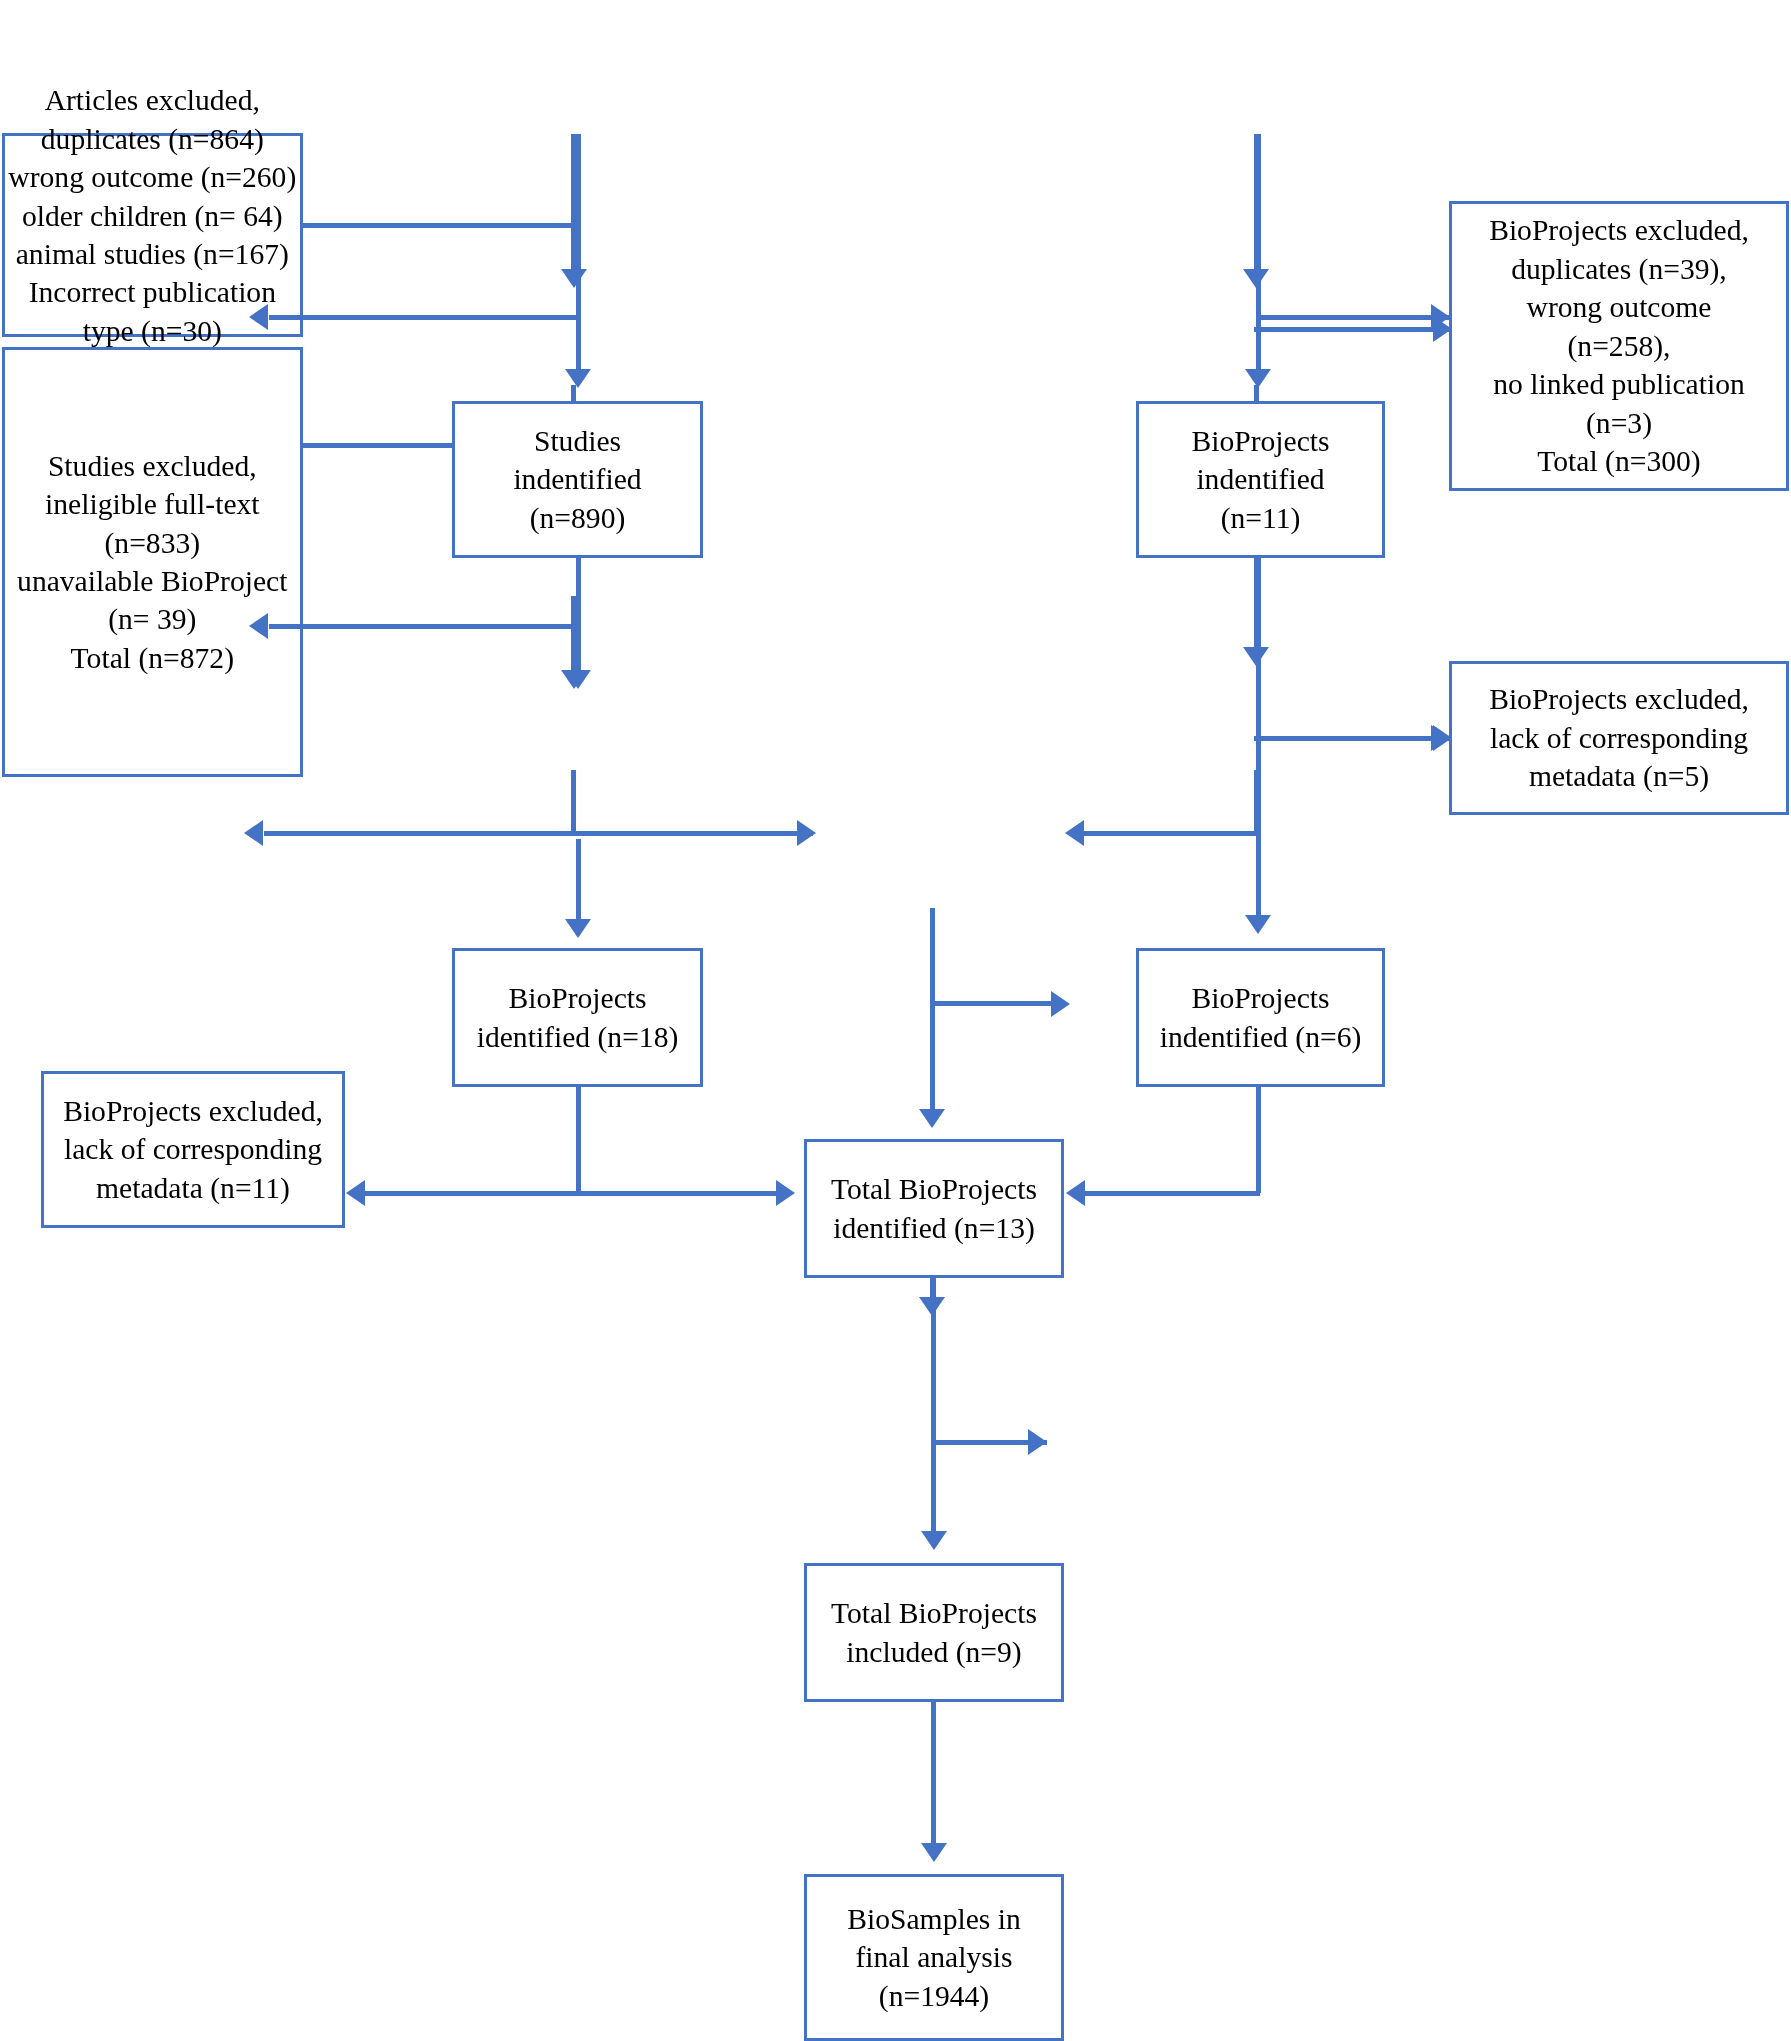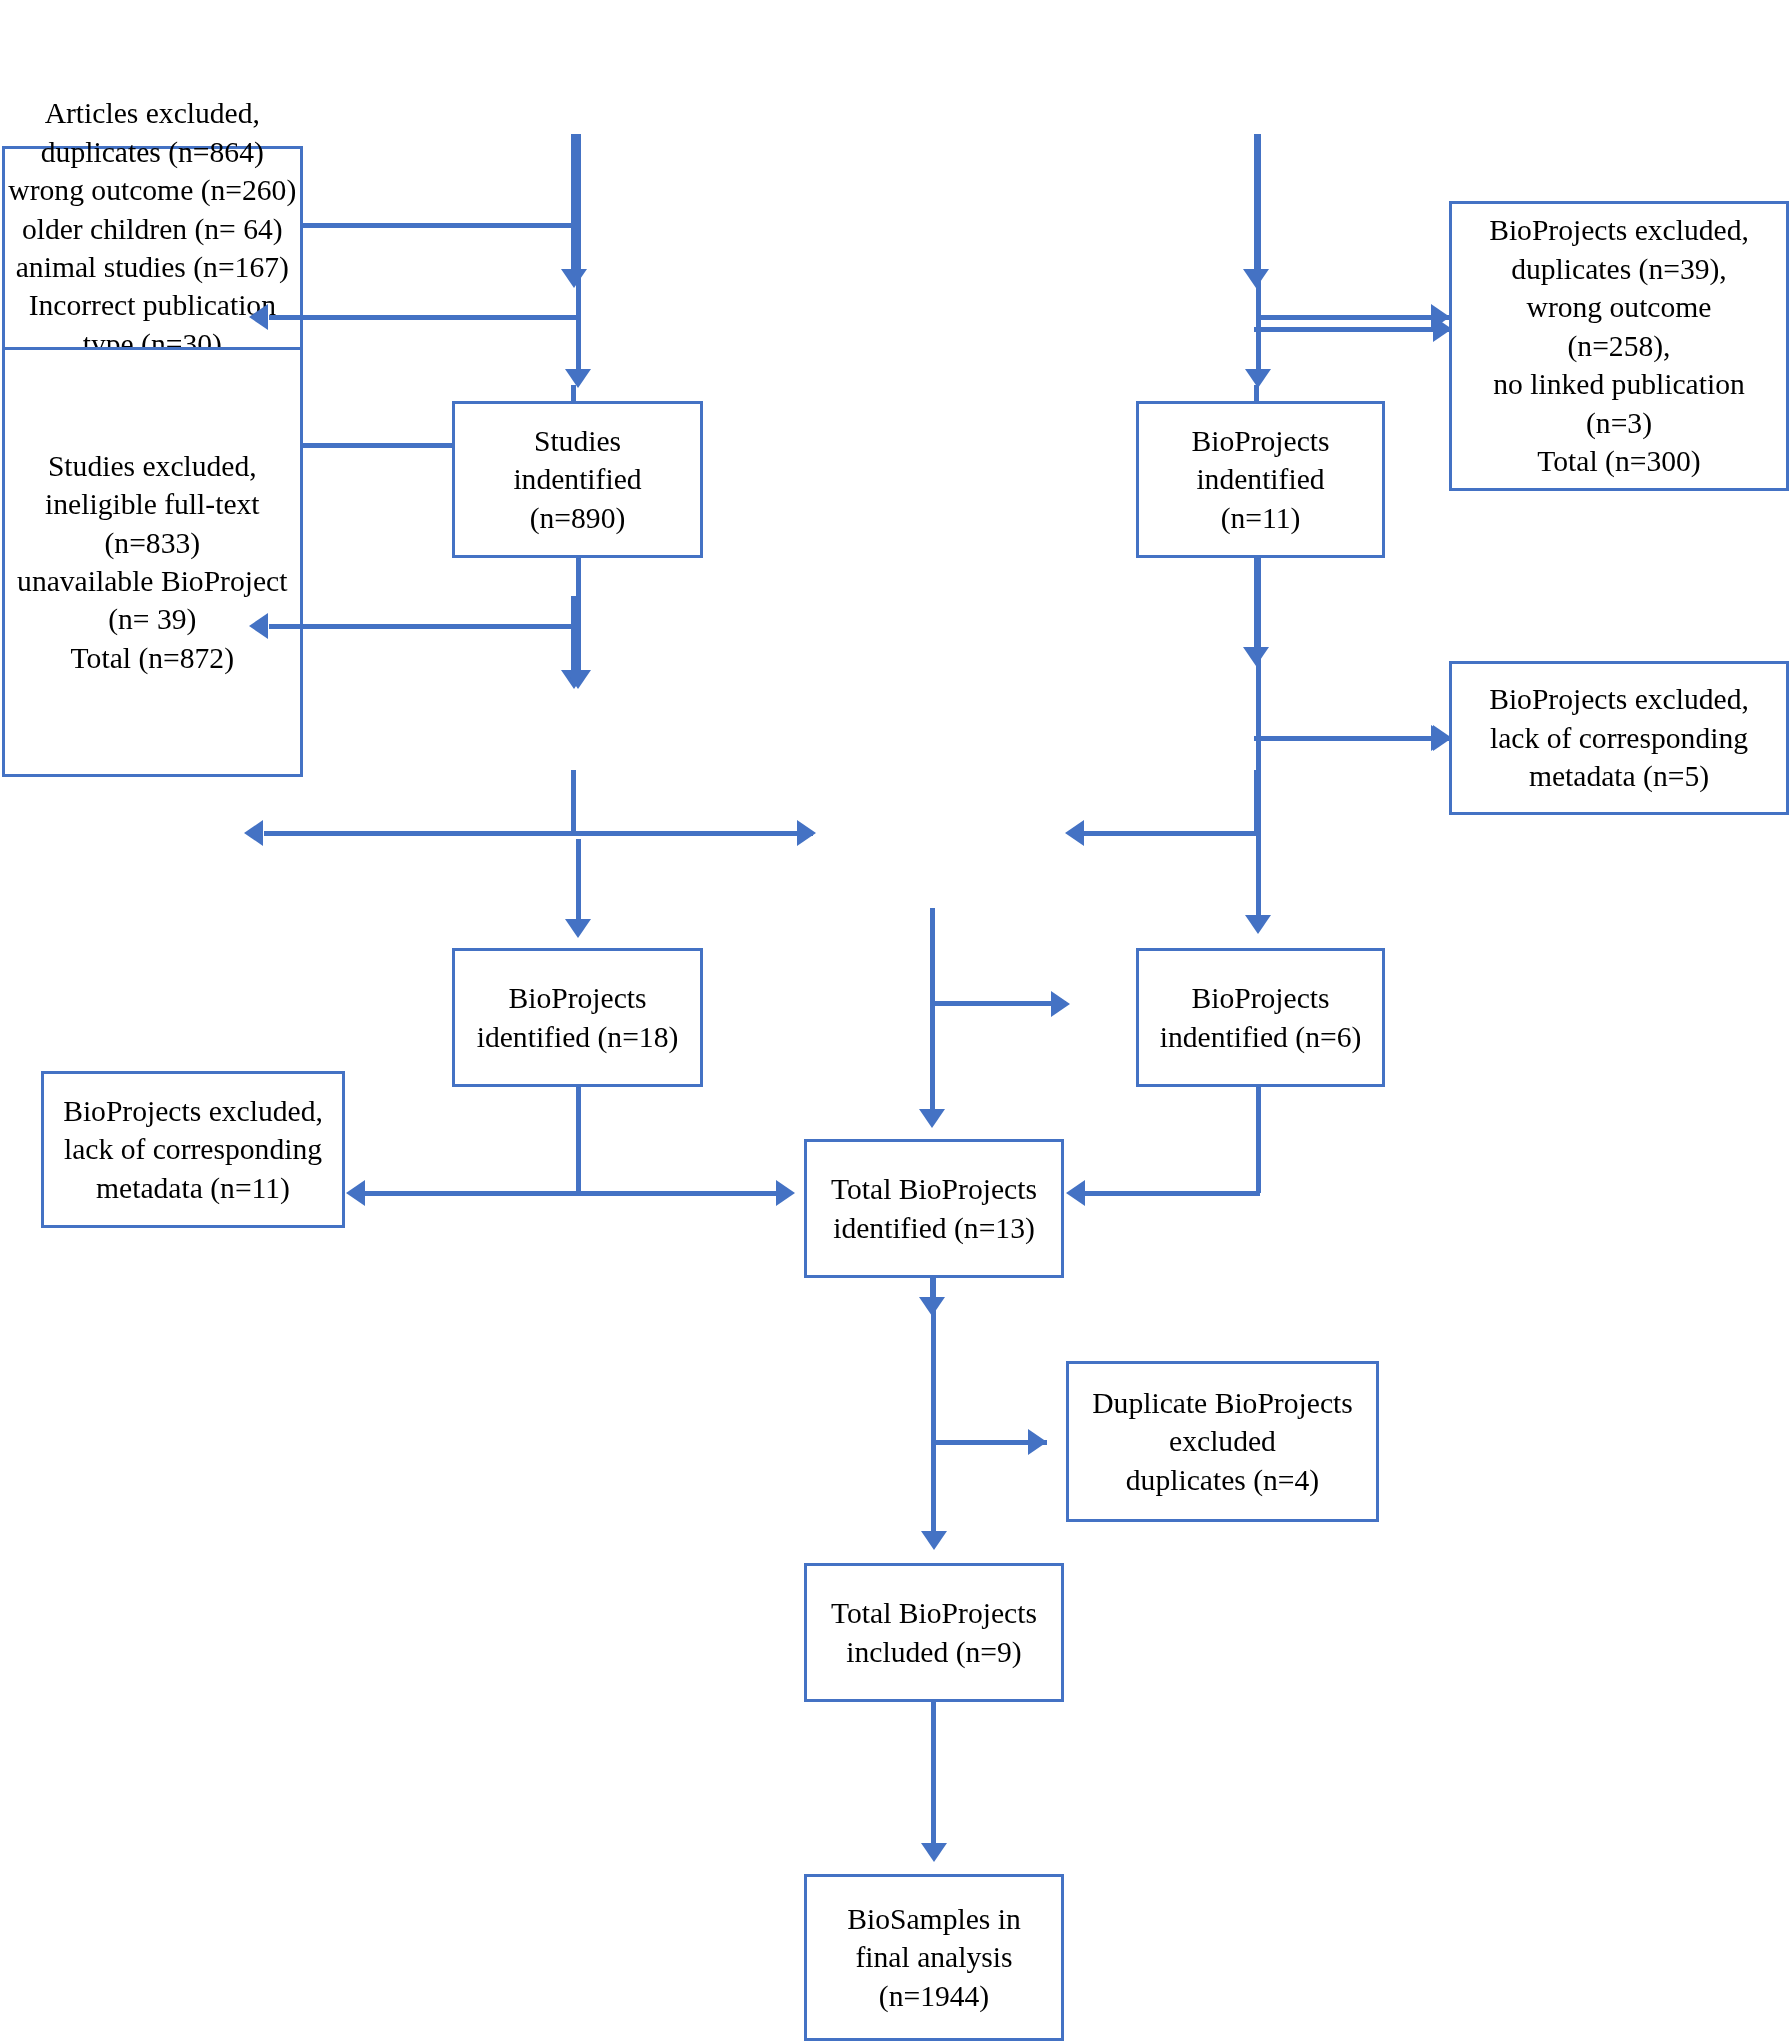--- a/index.html
+++ b/index.html
@@ -119,21 +119,21 @@
   <div class="arrow down" style="left:919px; top:1109px;"></div>
 
   <div class="seg h" style="left:930px; top:1001px; width:136px;"></div>
   <div class="arrow right" style="left:1051px; top:991px;"></div>
 
   <div class="seg v" style="left:930px; top:1198px; height:107px;"></div>
   <div class="arrow down" style="left:919px; top:1297px;"></div>
 
 
 
-  <div class="node" style="left:1.8px; top:133px; width:301px; height:204px;margin-top:13px;">
+  <div class="node" style="left:1.8px; top:133px; width:301px; height:204px;">
     <span class="ln">Articles excluded,</span>
     <span class="ln">duplicates (n=864)</span>
     <span class="ln">wrong outcome (n=260)</span>
     <span class="ln">older children (n= 64)</span>
     <span class="ln">animal studies (n=167)</span>
     <span class="ln">Incorrect publication</span>
     <span class="ln">type (n=30)</span>
     <span class="ln">Total (n=1385)</span>
   </div>
 
@@ -189,25 +189,20 @@
     <span class="ln">BioProjects excluded,</span>
     <span class="ln">lack of corresponding</span>
     <span class="ln">metadata (n=11)</span>
   </div>
 
   <div class="node" style="left:804px; top:1139px; width:260px; height:139px;">
     <span class="ln">Total BioProjects</span>
     <span class="ln">identified (n=13)</span>
   </div>
 
-  <div class="node" style="left:1066px; top:1361px; width:313px; height:161px;">
-    <span class="ln">Duplicate BioProjects</span>
-    <span class="ln">excluded</span>
-    <span class="ln">duplicates (n=4)</span>
-  </div>
 
   <div class="node" style="left:804px; top:1563px; width:260px; height:139px;">
     <span class="ln">Total BioProjects</span>
     <span class="ln">included (n=9)</span>
   </div>
 
   <div class="node" style="left:804px; top:1874px; width:260px; height:167px;">
     <span class="ln">BioSamples in</span>
     <span class="ln">final analysis</span>
     <span class="ln">(n=1944)</span>

